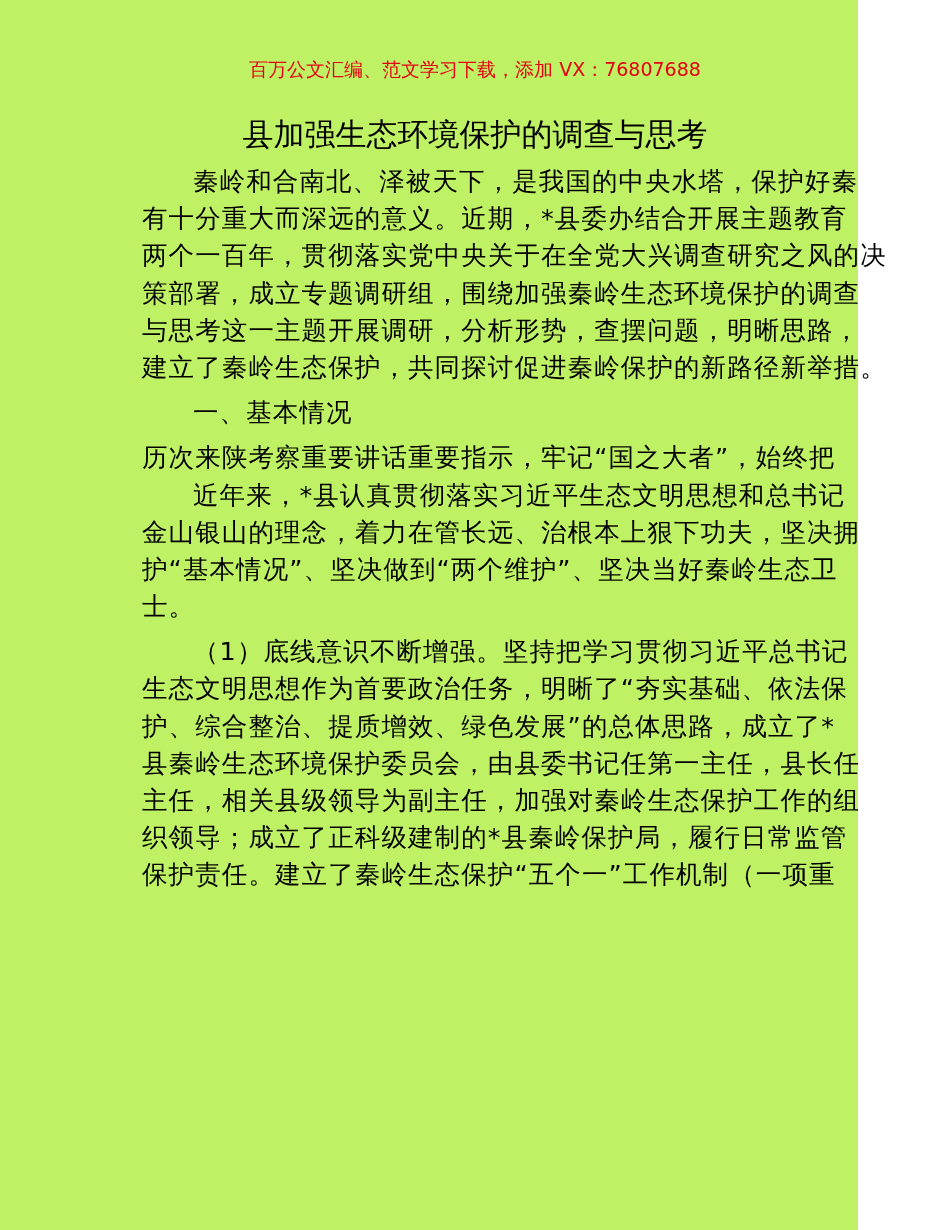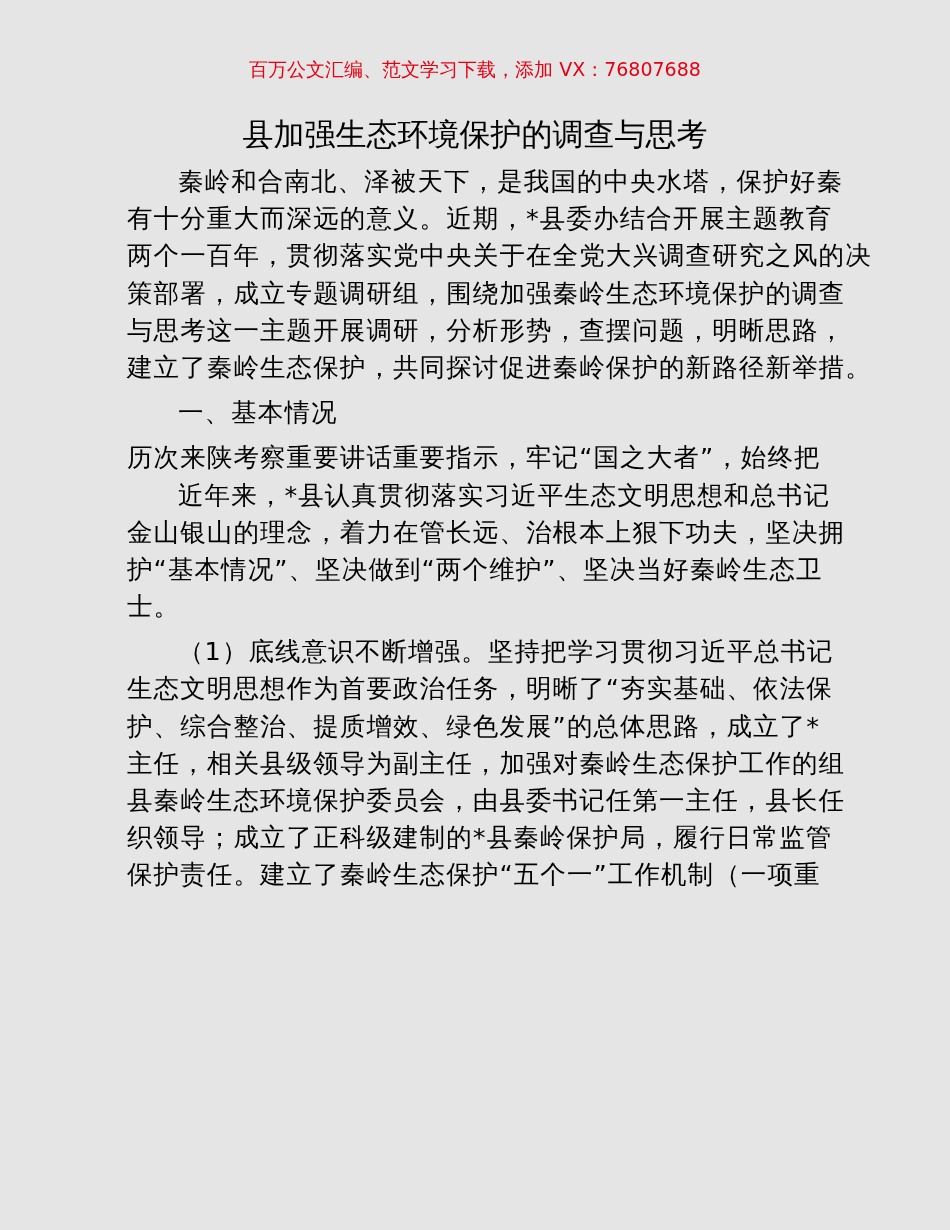--- a/index.html
+++ b/index.html
@@ -11,23 +11,23 @@
     width: 950px;
     height: 1230px;
     position: relative;
     overflow: hidden;
     font-family: "DejaVu Sans", "Liberation Sans", sans-serif;
     color: #000000;
   }
   .page {
     position: absolute;
     left: 0; top: 0;
-    width: 950px;
+    width: 858px;
     height: 1230px;
-    background: #e5e5e5;
+    background: #bef264;
   }
   .watermark {
     position: absolute;
     top: 56px;
     left: 0;
     width: 950px;
     text-align: center;
     font-size: 19px;
     line-height: 26px;
     color: #e60012;
@@ -38,21 +38,21 @@
     top: 114px;
     left: 0;
     width: 950px;
     text-align: center;
     font-size: 31px;
     line-height: 40px;
     color: #000;
   }
   .body-text {
     position: absolute;
-    left: 127px;
+    left: 142px;
     top: 163px;
     width: 672px;
   }
   .line {
     height: 37.2px;
     line-height: 37.2px;
     font-size: 25.5px;
     white-space: nowrap;
     letter-spacing: 1.1px;
   }
@@ -89,19 +89,19 @@
       <div class="line">金山银山的理念，着力在管长远、治根本上狠下功夫，坚决拥</div>
       <div class="line">护“基本情况”、坚决做到“两个维护”、坚决当好秦岭生态卫</div>
       <div class="line">士。</div>
     </div>
     <div class="gap"></div>
 
     <div>
       <div class="line indent">（1）底线意识不断增强。坚持把学习贯彻习近平总书记</div>
       <div class="line">生态文明思想作为首要政治任务，明晰了“夯实基础、依法保</div>
       <div class="line">护、综合整治、提质增效、绿色发展”的总体思路，成立了*</div>
+      <div class="line">县秦岭生态环境保护委员会，由县委书记任第一主任，县长任</div>
       <div class="line">主任，相关县级领导为副主任，加强对秦岭生态保护工作的组</div>
-      <div class="line">县秦岭生态环境保护委员会，由县委书记任第一主任，县长任</div>
       <div class="line">织领导；成立了正科级建制的*县秦岭保护局，履行日常监管</div>
       <div class="line">保护责任。建立了秦岭生态保护“五个一”工作机制（一项重</div>
     </div>
   </div>
 </div>
 
 </body></html>

